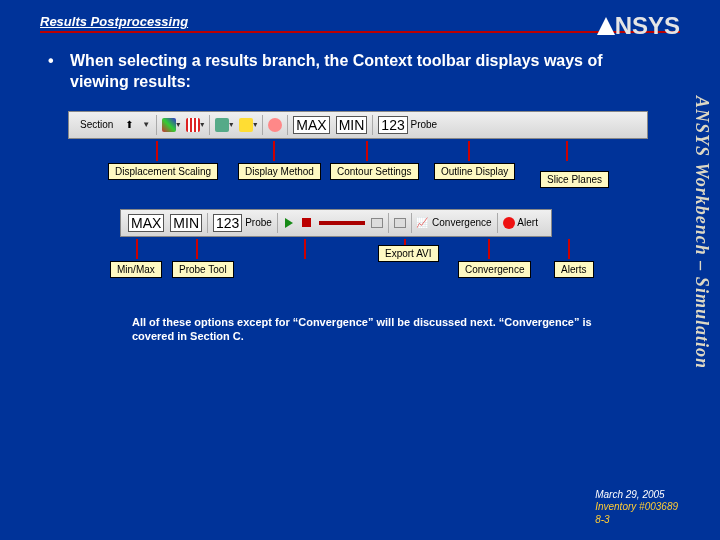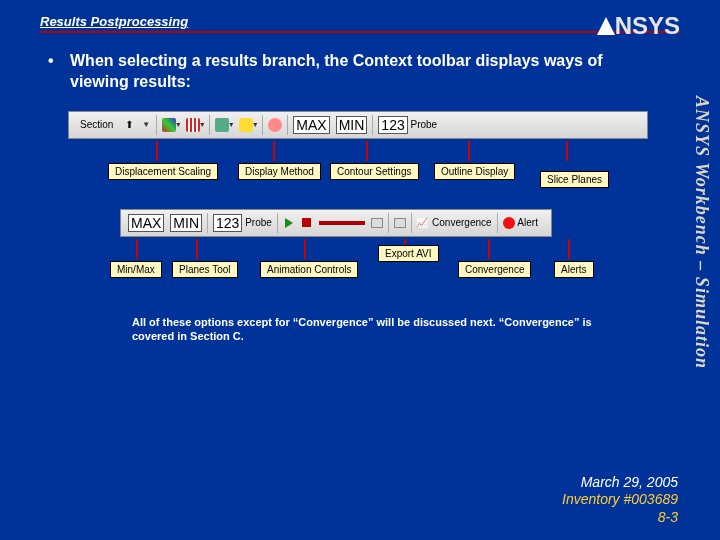--- a/index.html
+++ b/index.html
@@ -183,22 +183,21 @@
   .bottom-para {
     font-size: 11px;
     font-weight: bold;
     line-height: 1.3;
     padding: 26px 40px 0 84px;
   }
   .footer {
     position: absolute;
     bottom: 14px;
     right: 42px;
-    text-align: right;
-    font-size: 14px;
+    font-size: 10px;
     font-style: italic;
     line-height: 1.25;
   }
   .footer .date { color: #fff; }
   .footer .inv  { color: #ffcc33; }
 </style>
 </head>
 <body>
 
 <div class="logo">
@@ -305,22 +304,21 @@
   </div>
 
   <div class="callouts2">
     <div class="leader" style="left:68px;top:-4px;height:20px;"></div>
     <div class="leader" style="left:128px;top:-4px;height:20px;"></div>
     <div class="leader" style="left:236px;top:-4px;height:20px;"></div>
     <div class="leader" style="left:336px;top:-4px;height:20px;"></div>
     <div class="leader" style="left:420px;top:-4px;height:20px;"></div>
     <div class="leader" style="left:500px;top:-4px;height:20px;"></div>
     <div class="call" style="left:42px;top:18px;">Min/Max</div>
-    <div class="call" style="left:104px;top:18px;">Planes Tool</div>
-    <div class="call" style="left:192px;top:18px;">Animation Controls</div>
+    <div class="call" style="left:104px;top:18px;">Probe Tool</div>
     <div class="call" style="left:310px;top:2px;">Export AVI</div>
     <div class="call" style="left:390px;top:18px;">Convergence</div>
     <div class="call" style="left:486px;top:18px;">Alerts</div>
   </div>
 
   <div class="bottom-para">All of these options except for “Convergence” will be discussed next.  “Convergence” is covered in Section C.</div>
 
 </div>
 
 <div class="footer">

